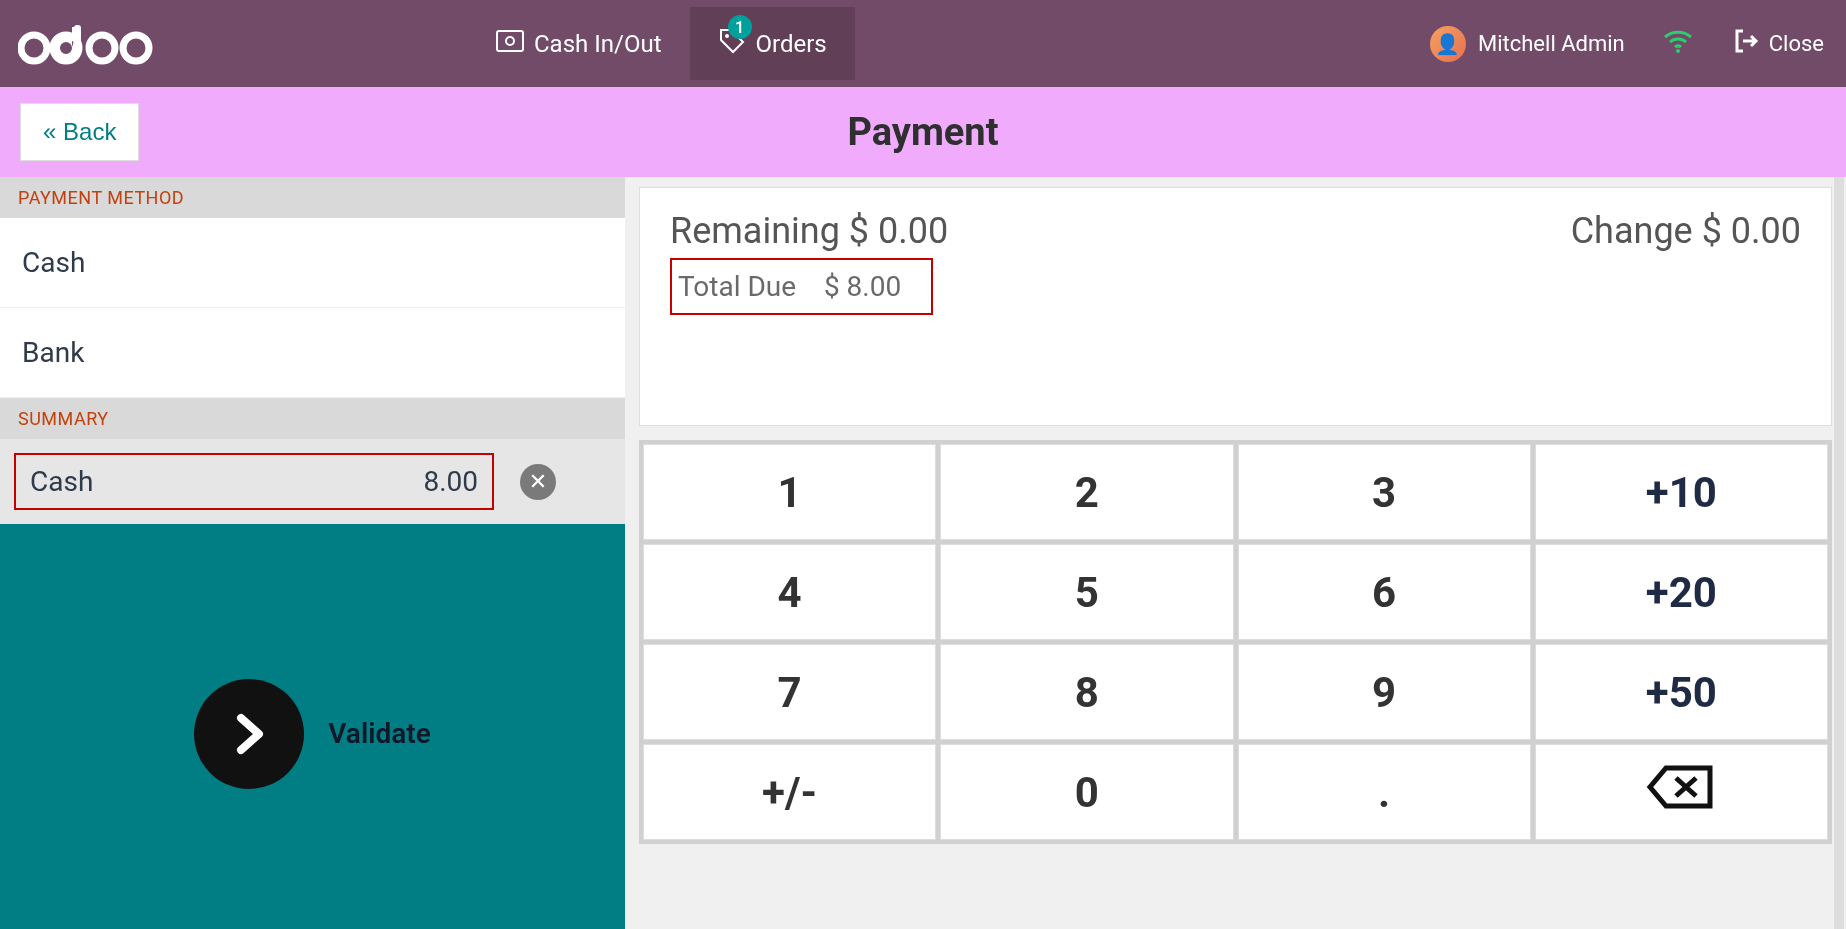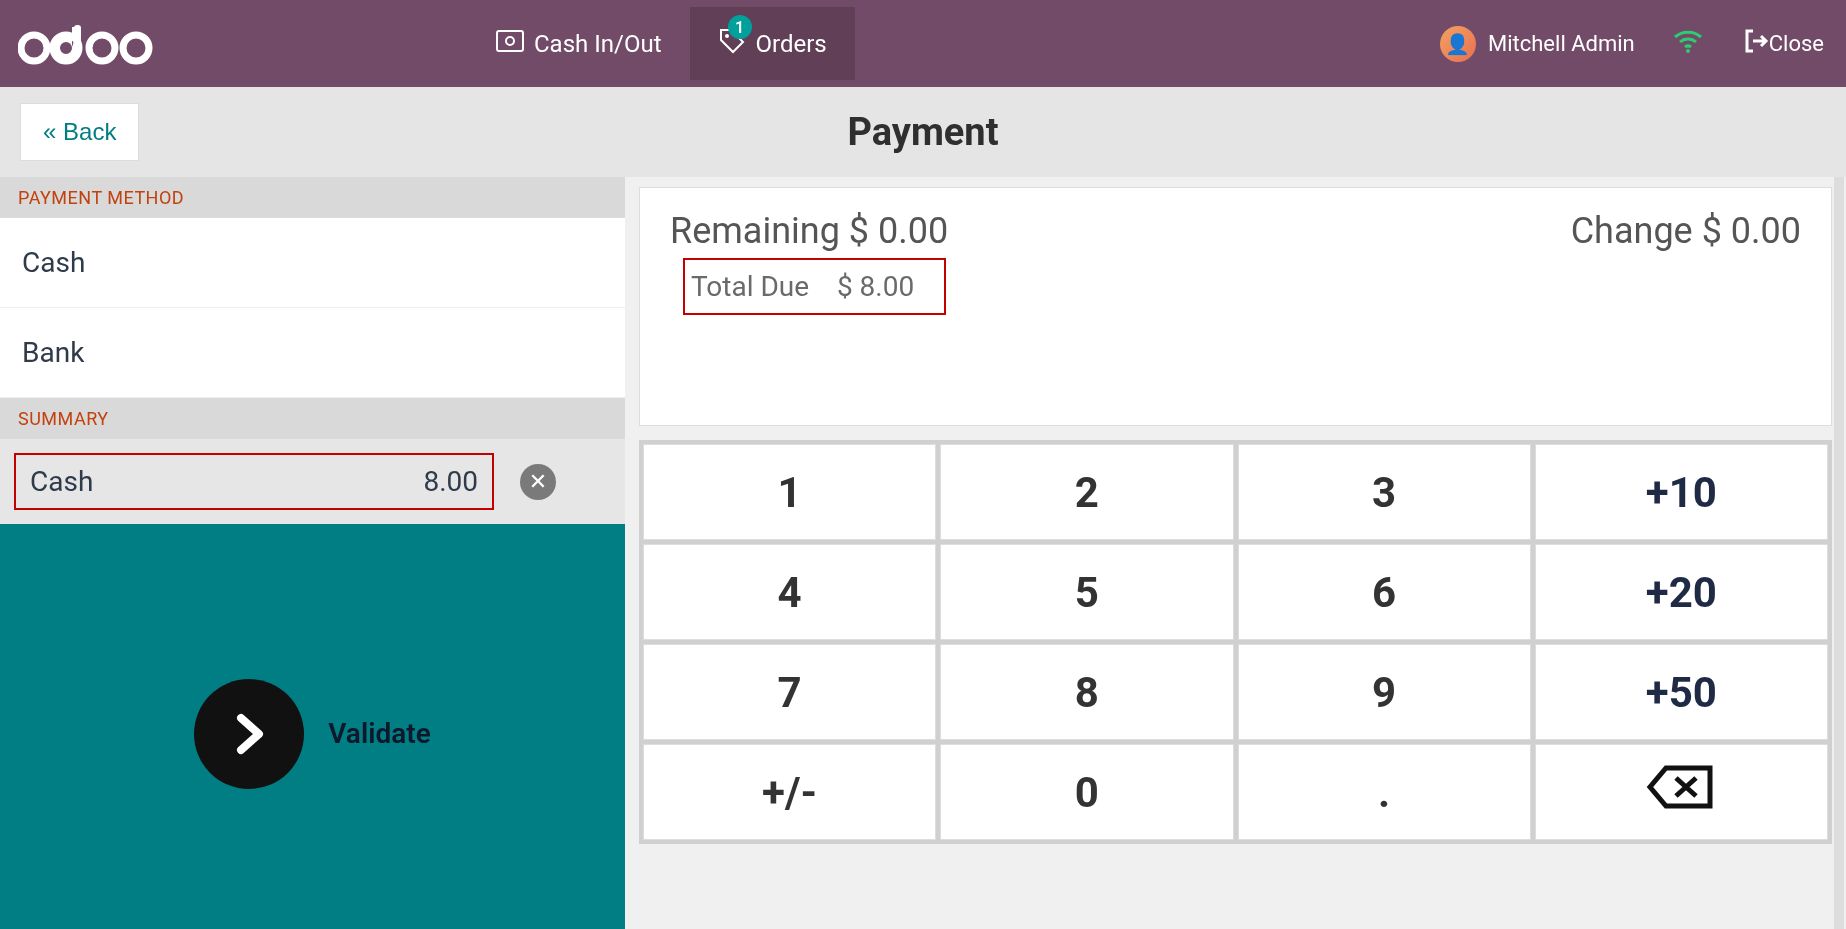--- a/index.html
+++ b/index.html
@@ -10,24 +10,24 @@
   .logo { margin-left: 18px; margin-right: 30px; }
   .logo svg { display: block; }
   .spacer-left { flex: 0 0 280px; }
   .top-btn { display: flex; align-items: center; gap: 10px; padding: 0 28px; height: 73px; cursor: pointer; position: relative; }
   .top-btn.active { background: rgba(0,0,0,0.15); }
   .badge { position: absolute; top: 8px; left: 38px; background: #00A09D; color: #fff; font-size: 16px; font-weight: 600; border-radius: 12px; min-width: 24px; height: 24px; display: flex; align-items: center; justify-content: center; padding: 0 6px; }
   .top-spacer { flex: 1; }
   .user-blk { display: flex; align-items: center; gap: 12px; padding: 0 20px; cursor: pointer; font-size: 22px; }
   .avatar { width: 36px; height: 36px; border-radius: 50%; background: linear-gradient(135deg,#f4a261,#e76f51); display:flex; align-items:center; justify-content:center; font-size:20px; }
   .wifi-ico { color: #2ecc71; padding: 0 18px; }
-  .close-btn { display: flex; align-items: center; gap: 0; padding: 0 22px; cursor: pointer; font-size: 22px; }
-
-  
-  .secondrow { height: 90px; display: flex; align-items: center; background: #e5e5e5; position:relative; }
+  .close-btn { display: flex; align-items: center; gap: 10px; padding: 0 22px; cursor: pointer; font-size: 22px; }
+
+  
+  .secondrow { height: 90px; display: flex; align-items: center; background: #f0abfc; position:relative; }
   .back-btn { margin-left: 20px; border: 1px solid #ddd; color: #017e84; font-size: 24px; padding: 14px 22px; cursor: pointer; background:#fff; }
   .page-title { position:absolute; left:50%; transform:translateX(-50%); font-size: 38px; font-weight: 700; color: #2f2f2f; }
 
   
   .main { display: flex; height: calc(929px - 73px - 90px); }
   .leftcol { width: 625px; display: flex; flex-direction: column; }
   .rightcol { flex: 1; padding: 10px 14px 0 14px; background:#f0f0f0; position:relative; }
 
   .section-head { background: #d9d9d9; color: #c2410c; font-size: 18px; padding: 10px 18px; letter-spacing: 0.5px; }
   .pm-item { padding: 28px 22px; font-size: 28px; color: #2f3b4a; border-bottom: 1px solid #eee; cursor: pointer; background:#fff; }
@@ -38,21 +38,21 @@
   .summary-del { margin-left: 26px; width: 36px; height:36px; border-radius:50%; background:#7a7a7a; color:#fff; display:flex; align-items:center; justify-content:center; cursor:pointer; font-size:22px; }
 
   .validate-area { background:#017e84; flex:1; display:flex; flex-direction:row; align-items:center; justify-content:center; color:#0f172a; cursor:pointer; gap:24px; }
   .validate-circle { width:110px; height:110px; border-radius:50%; background:#111; display:flex; align-items:center; justify-content:center; }
   .validate-label { font-size:28px; font-weight:600; }
 
   
   .amounts-card { background:#fff; padding: 22px 30px 110px 30px; border:1px solid #ddd; }
   .amt-row1 { display:flex; justify-content:space-between; font-size:36px; color:#555; }
   .amt-row1 b, .amt-row1 span { font-weight:400; }
-  .total-due-box { border:2px solid #c40000; display:inline-block; padding: 10px 30px 10px 6px; margin-top: 6px; font-size:28px; color:#6a6a6a;margin-left:13px; }
+  .total-due-box { border:2px solid #c40000; display:inline-block; padding: 10px 30px 10px 6px; margin-top: 6px; font-size:28px; color:#6a6a6a; }
   
   .numpad { margin-top: 14px; display:grid; grid-template-columns: repeat(4, 1fr); gap:4px; background:#d0d0d0; padding:4px; }
   .numkey { background:#fff; height:96px; display:flex; align-items:center; justify-content:center; font-size:42px; font-weight:700; color:#333; cursor:pointer; border:1px solid #ddd; }
   .numkey.side { color:#1f2a44; }
   
   .scroll-hint { position:absolute; right:2px; top:0; bottom:0; width:10px; background:rgba(0,0,0,0.08); }
 </style>
 </head>
 <body>
 

